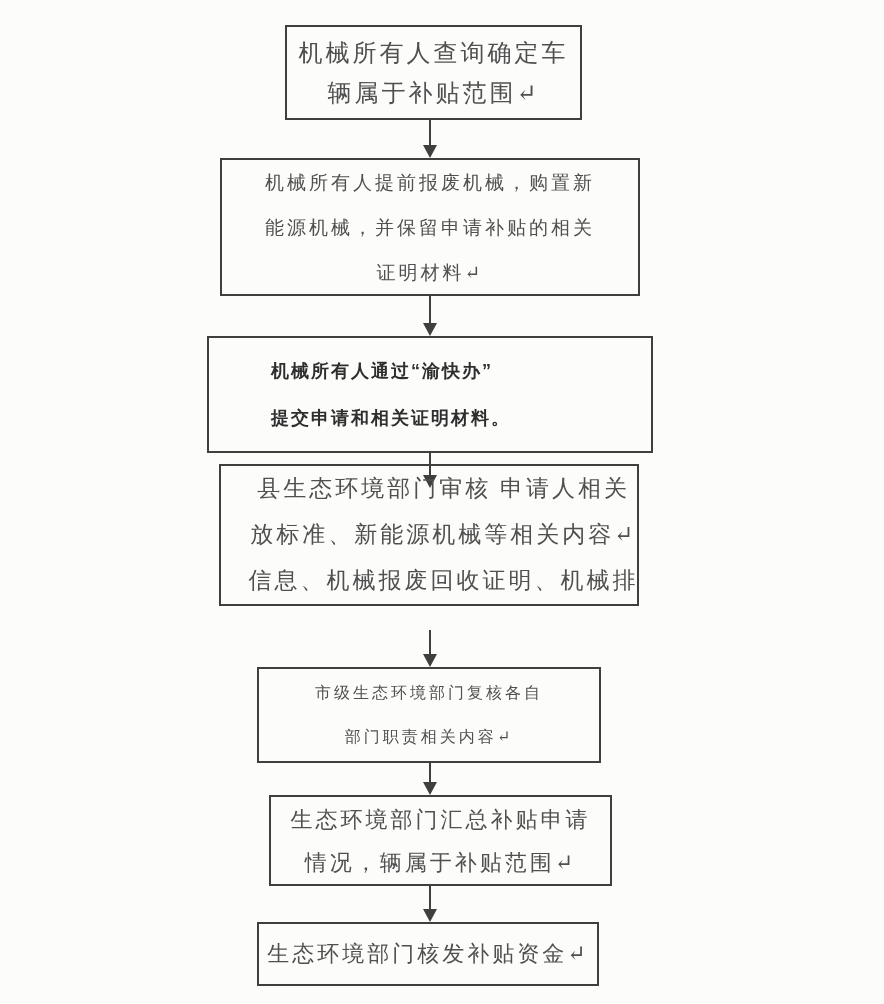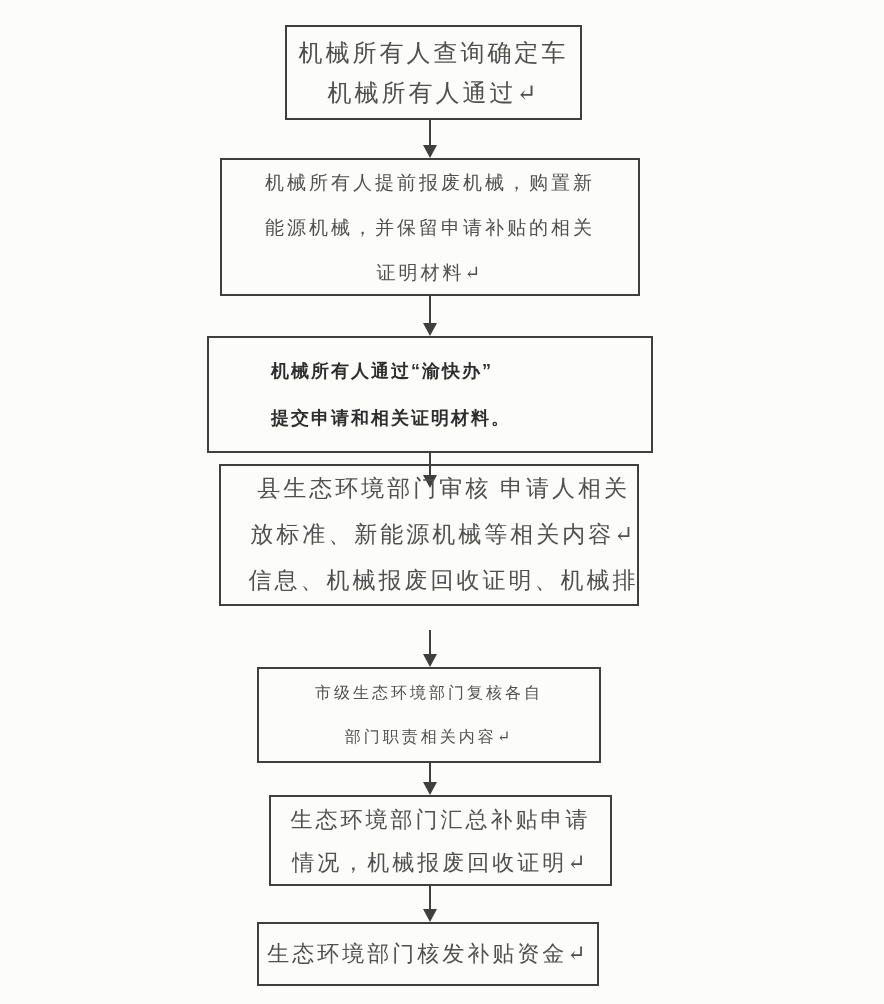--- a/index.html
+++ b/index.html
@@ -83,21 +83,21 @@
   .arrow-5 { top: 763px; height: 32px; }
   .arrow-6 { top: 886px; height: 36px; }
 </style>
 </head>
 <body>
 
 <div class="canvas">
 
   <div class="flow-box box-1">
     <div class="line">机械所有人查询确定车</div>
-    <div class="line">机械所有人通过↵</div>
+    <div class="line">辆属于补贴范围↵</div>
   </div>
 
   <div class="arrow arrow-1">
     <span class="shaft"></span>
     <span class="head"></span>
   </div>
 
   <div class="flow-box box-2">
     <div class="line">机械所有人提前报废机械，购置新</div>
     <div class="line">能源机械，并保留申请补贴的相关</div>
@@ -135,21 +135,21 @@
     <div class="line">部门职责相关内容↵</div>
   </div>
 
   <div class="arrow arrow-5">
     <span class="shaft"></span>
     <span class="head"></span>
   </div>
 
   <div class="flow-box box-6">
     <div class="line">生态环境部门汇总补贴申请</div>
-    <div class="line">情况，机械报废回收证明↵</div>
+    <div class="line">情况，辆属于补贴范围↵</div>
   </div>
 
   <div class="arrow arrow-6">
     <span class="shaft"></span>
     <span class="head"></span>
   </div>
 
   <div class="flow-box box-7">
     <div class="line">生态环境部门核发补贴资金↵</div>
   </div>

